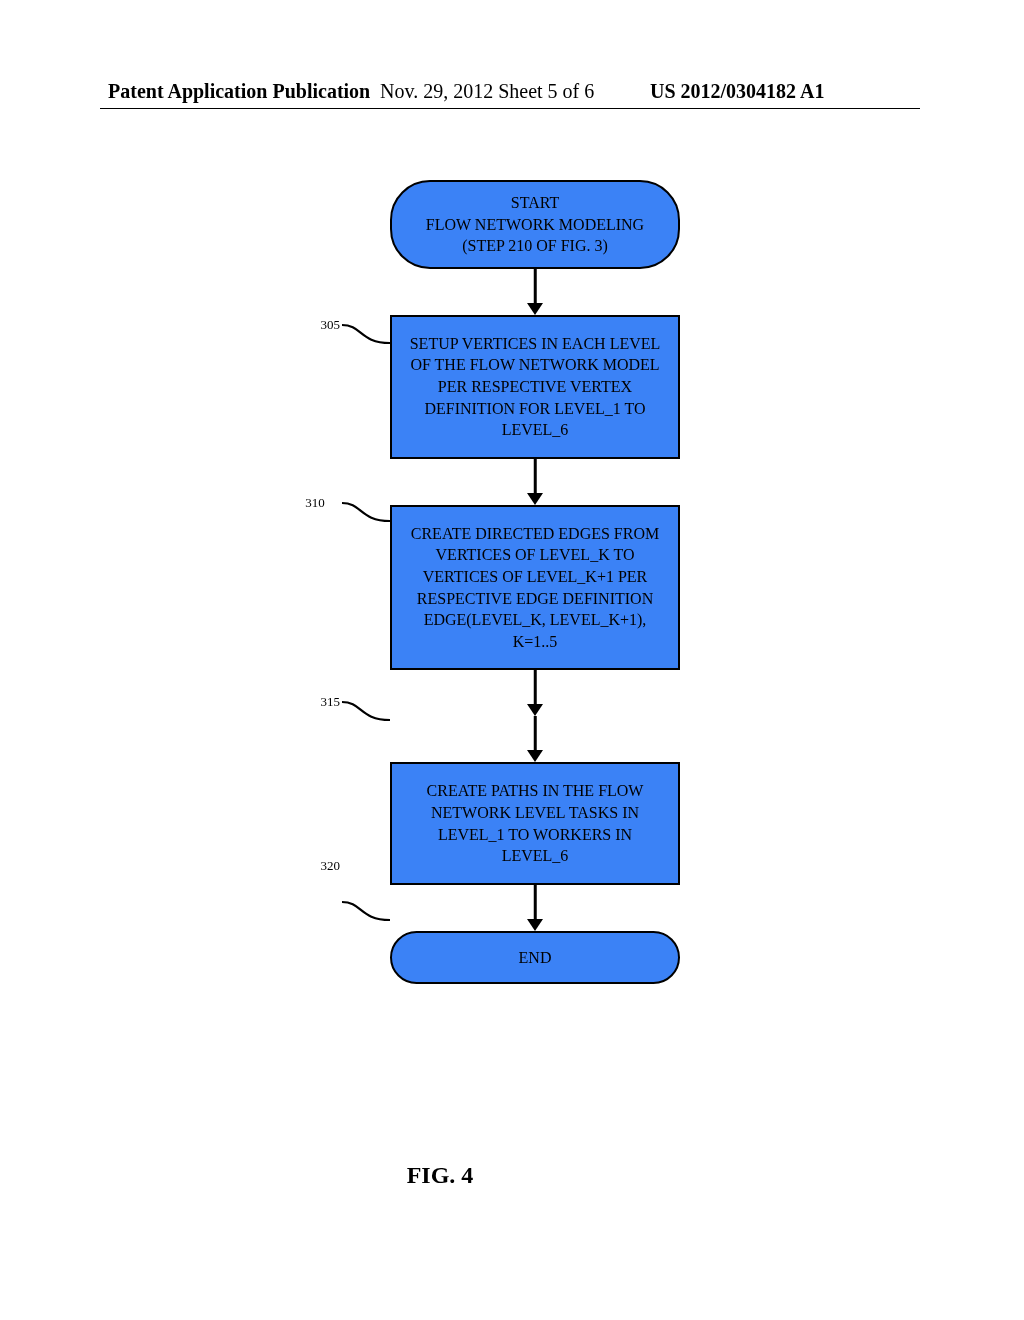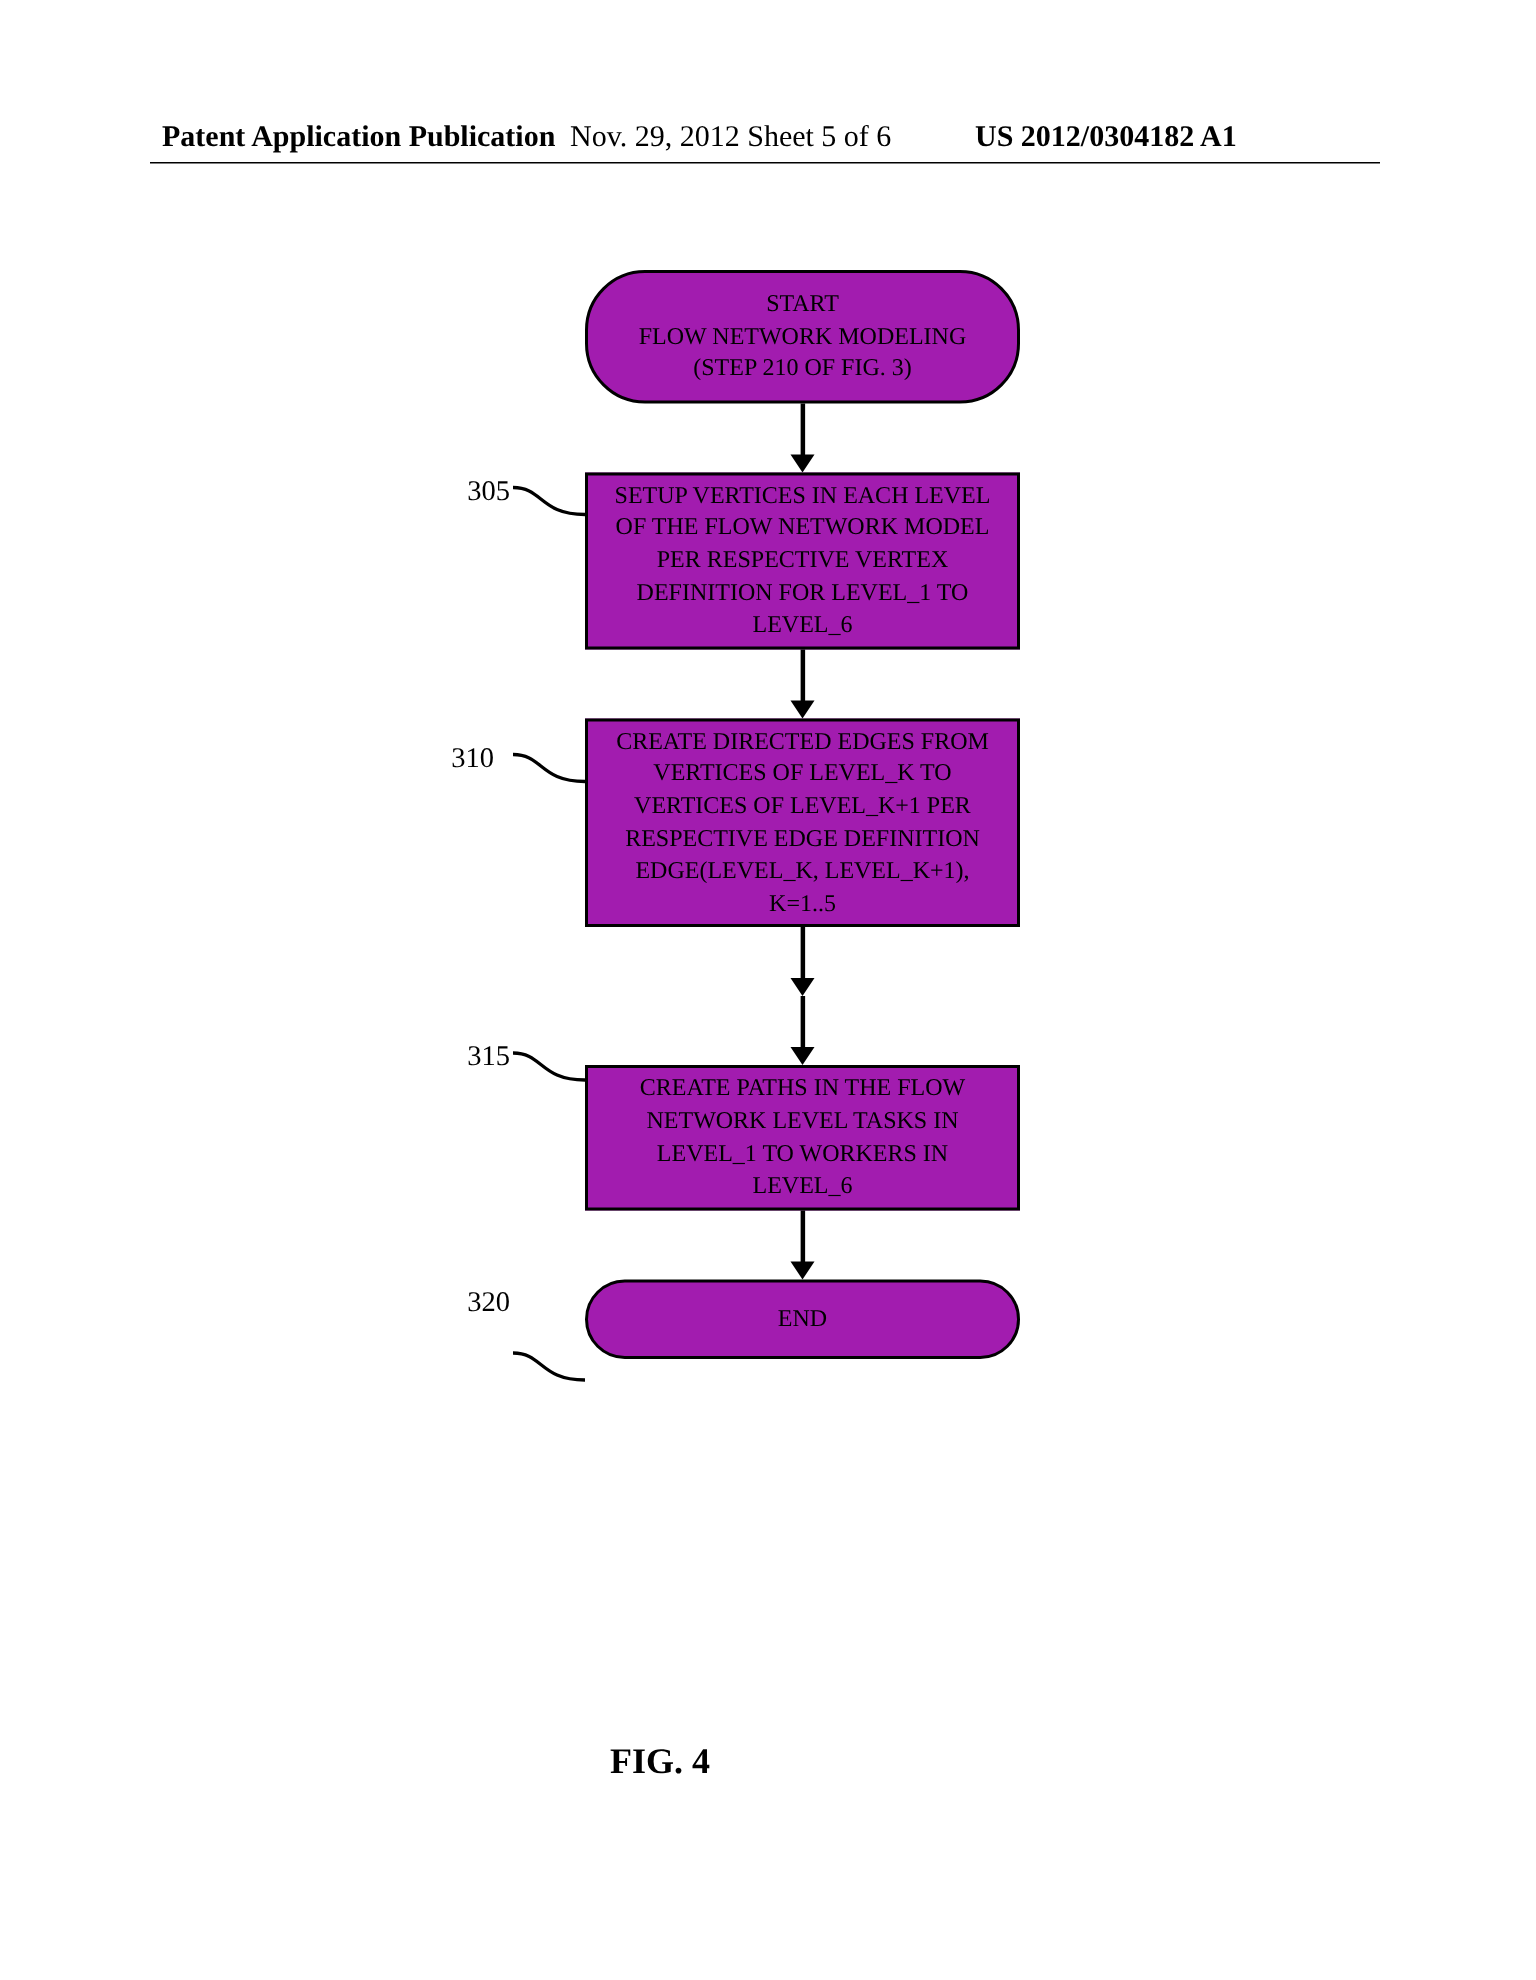--- a/index.html
+++ b/index.html
@@ -47,34 +47,34 @@
     top: 180px;
     width: 290px;
   }
 
   .terminator, .box {
     width: 290px;
     text-align: center;
     font-size: 16px;
     line-height: 1.35;
     box-sizing: border-box;
-    background: #a21caf;
+    background: #3b82f6;
   }
   .terminator {
     border: 2.5px solid #000;
     border-radius: 40px;
     padding: 10px 18px;
   }
   .terminator.end {
     padding: 14px 18px;
     text-align: center;
   }
   .box {
     border: 2.5px solid #000;
-    padding: 3px 14px;
+    padding: 16px 14px;
   }
 
   .arrow-wrap {
     width: 290px;
     height: 46px;
     position: relative;
   }
   .arrow-line {
     position: absolute;
     left: 50%;
@@ -90,21 +90,21 @@
     top: 34px;
     transform: translateX(-50%);
     width: 0; height: 0;
     border-left: 8px solid transparent;
     border-right: 8px solid transparent;
     border-top: 12px solid #000;
   }
 
   .step-label {
     position: absolute;
-    font-size: 19px;
+    font-size: 13px;
     text-align: right;
     width: 50px;
   }
   .lead-svg {
     position: absolute;
     overflow: visible;
   }
 
   .fig-caption {
     position: absolute;

